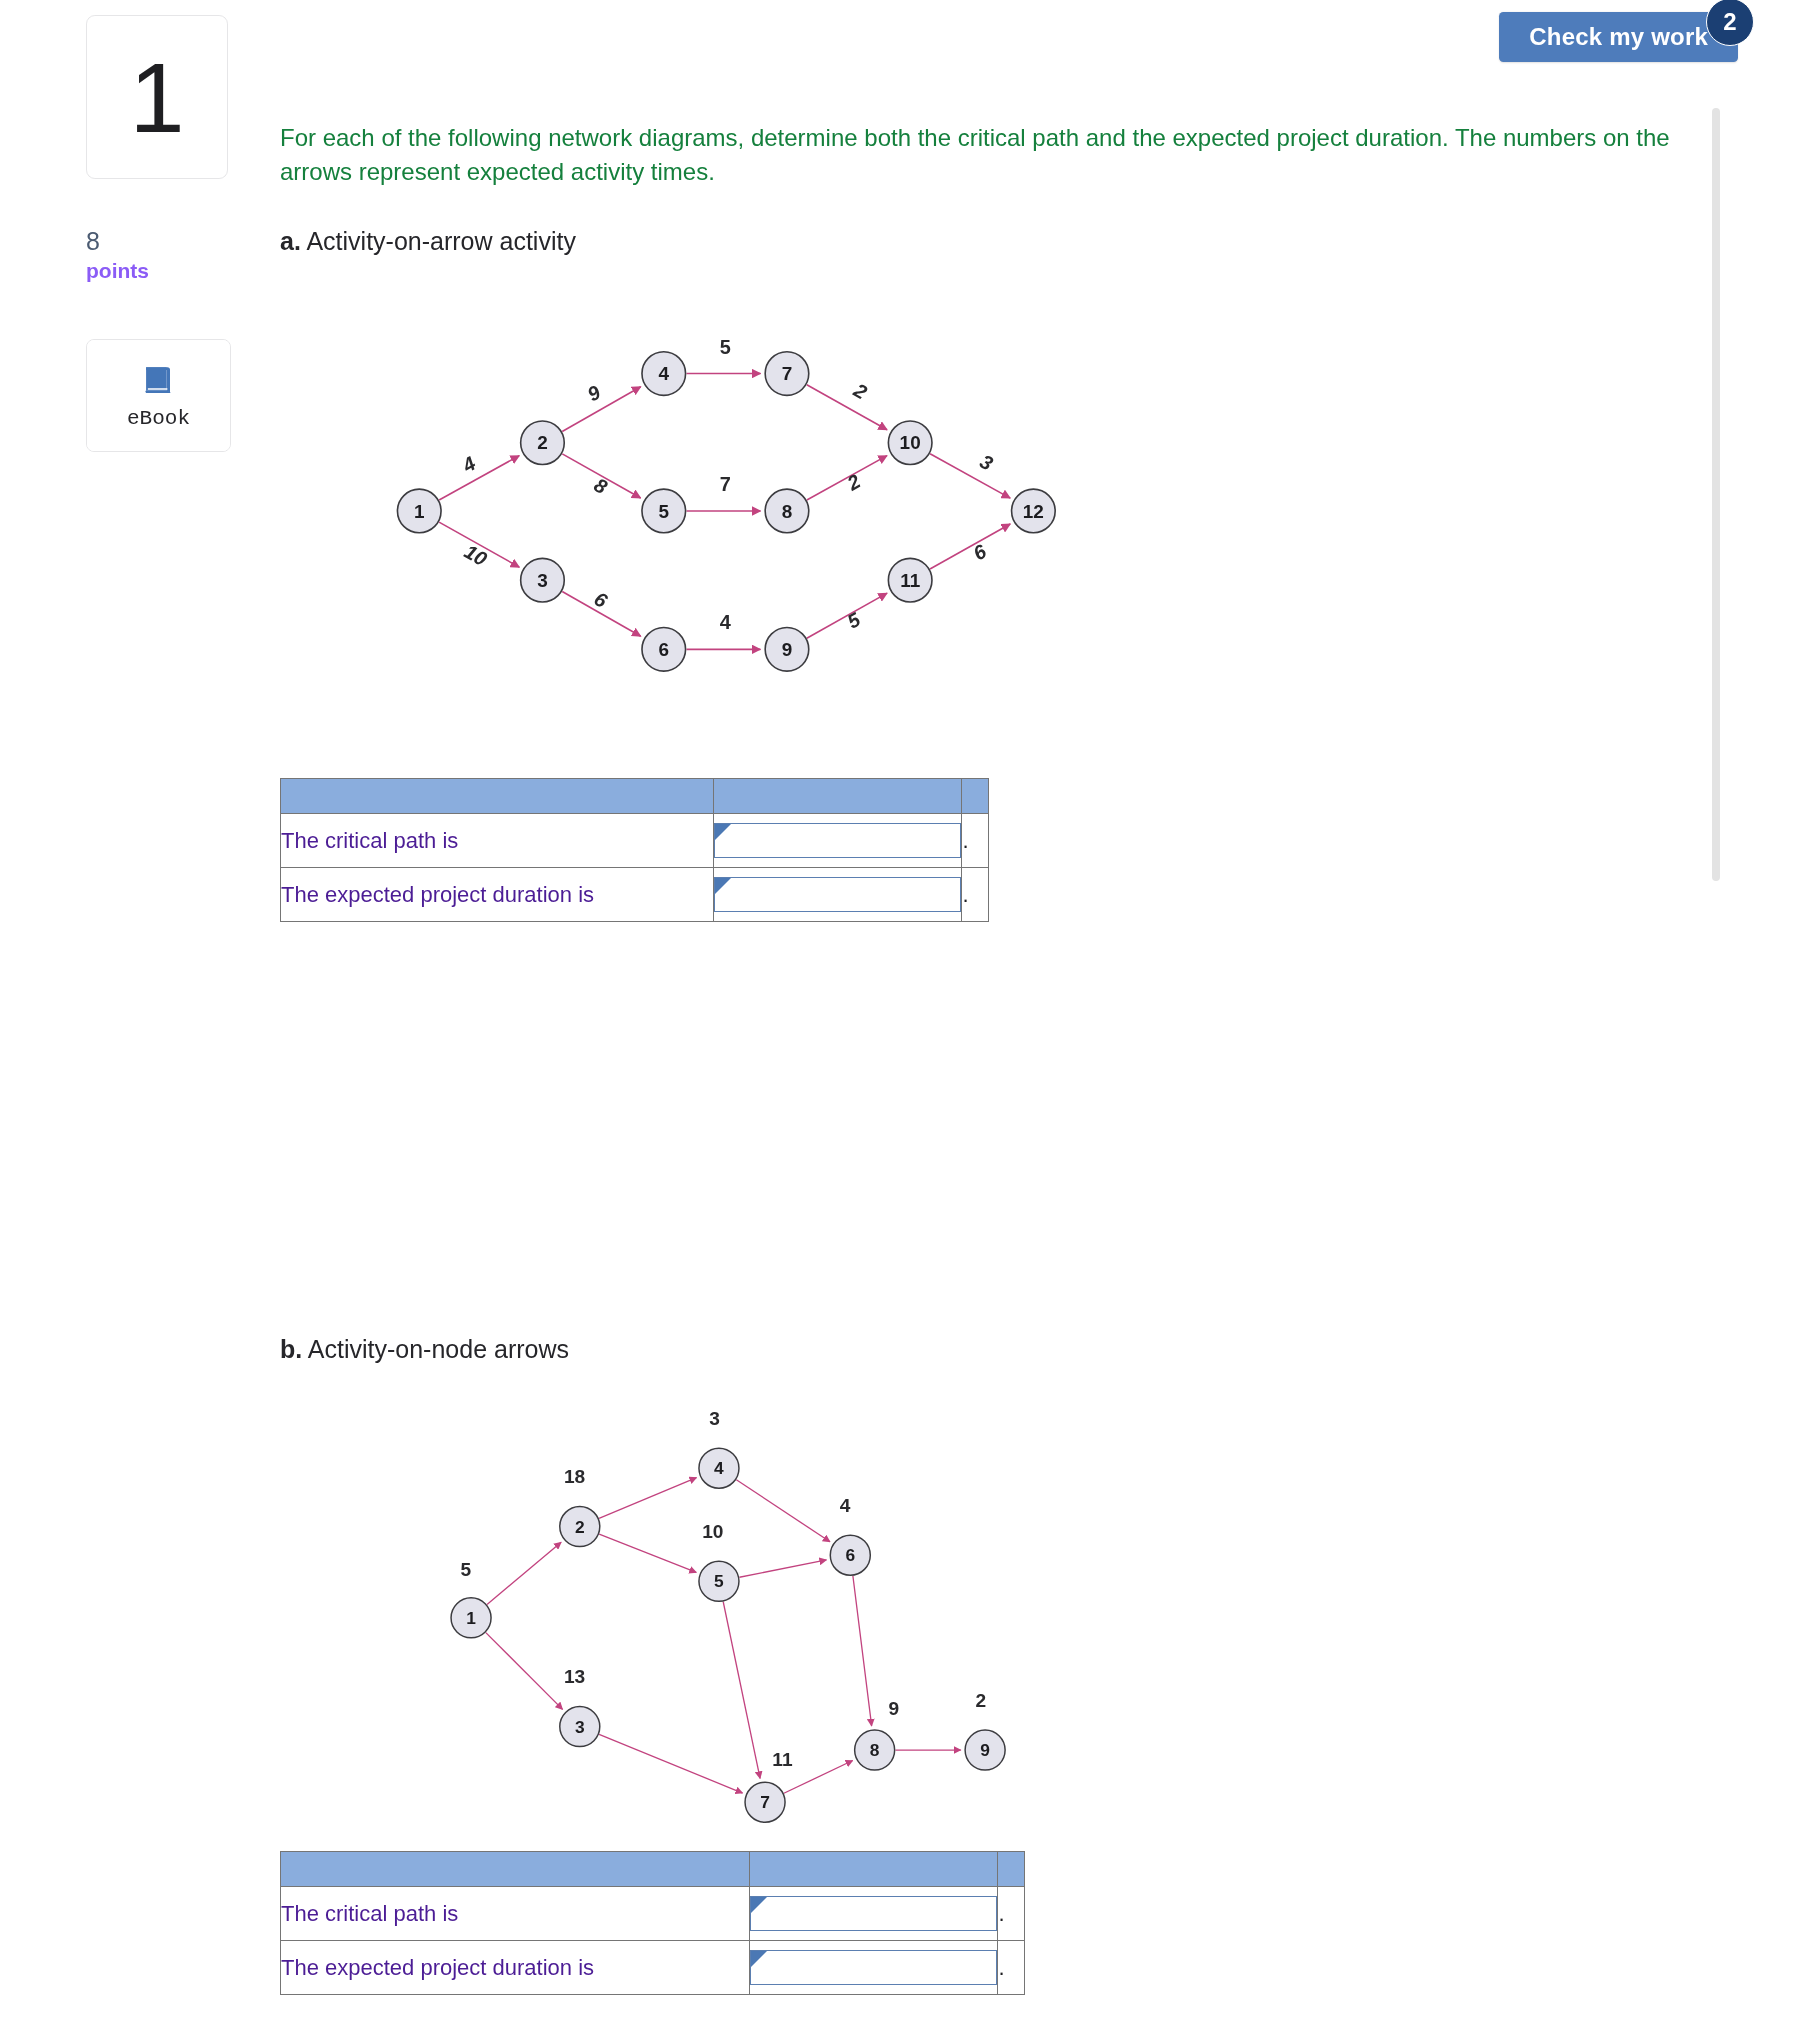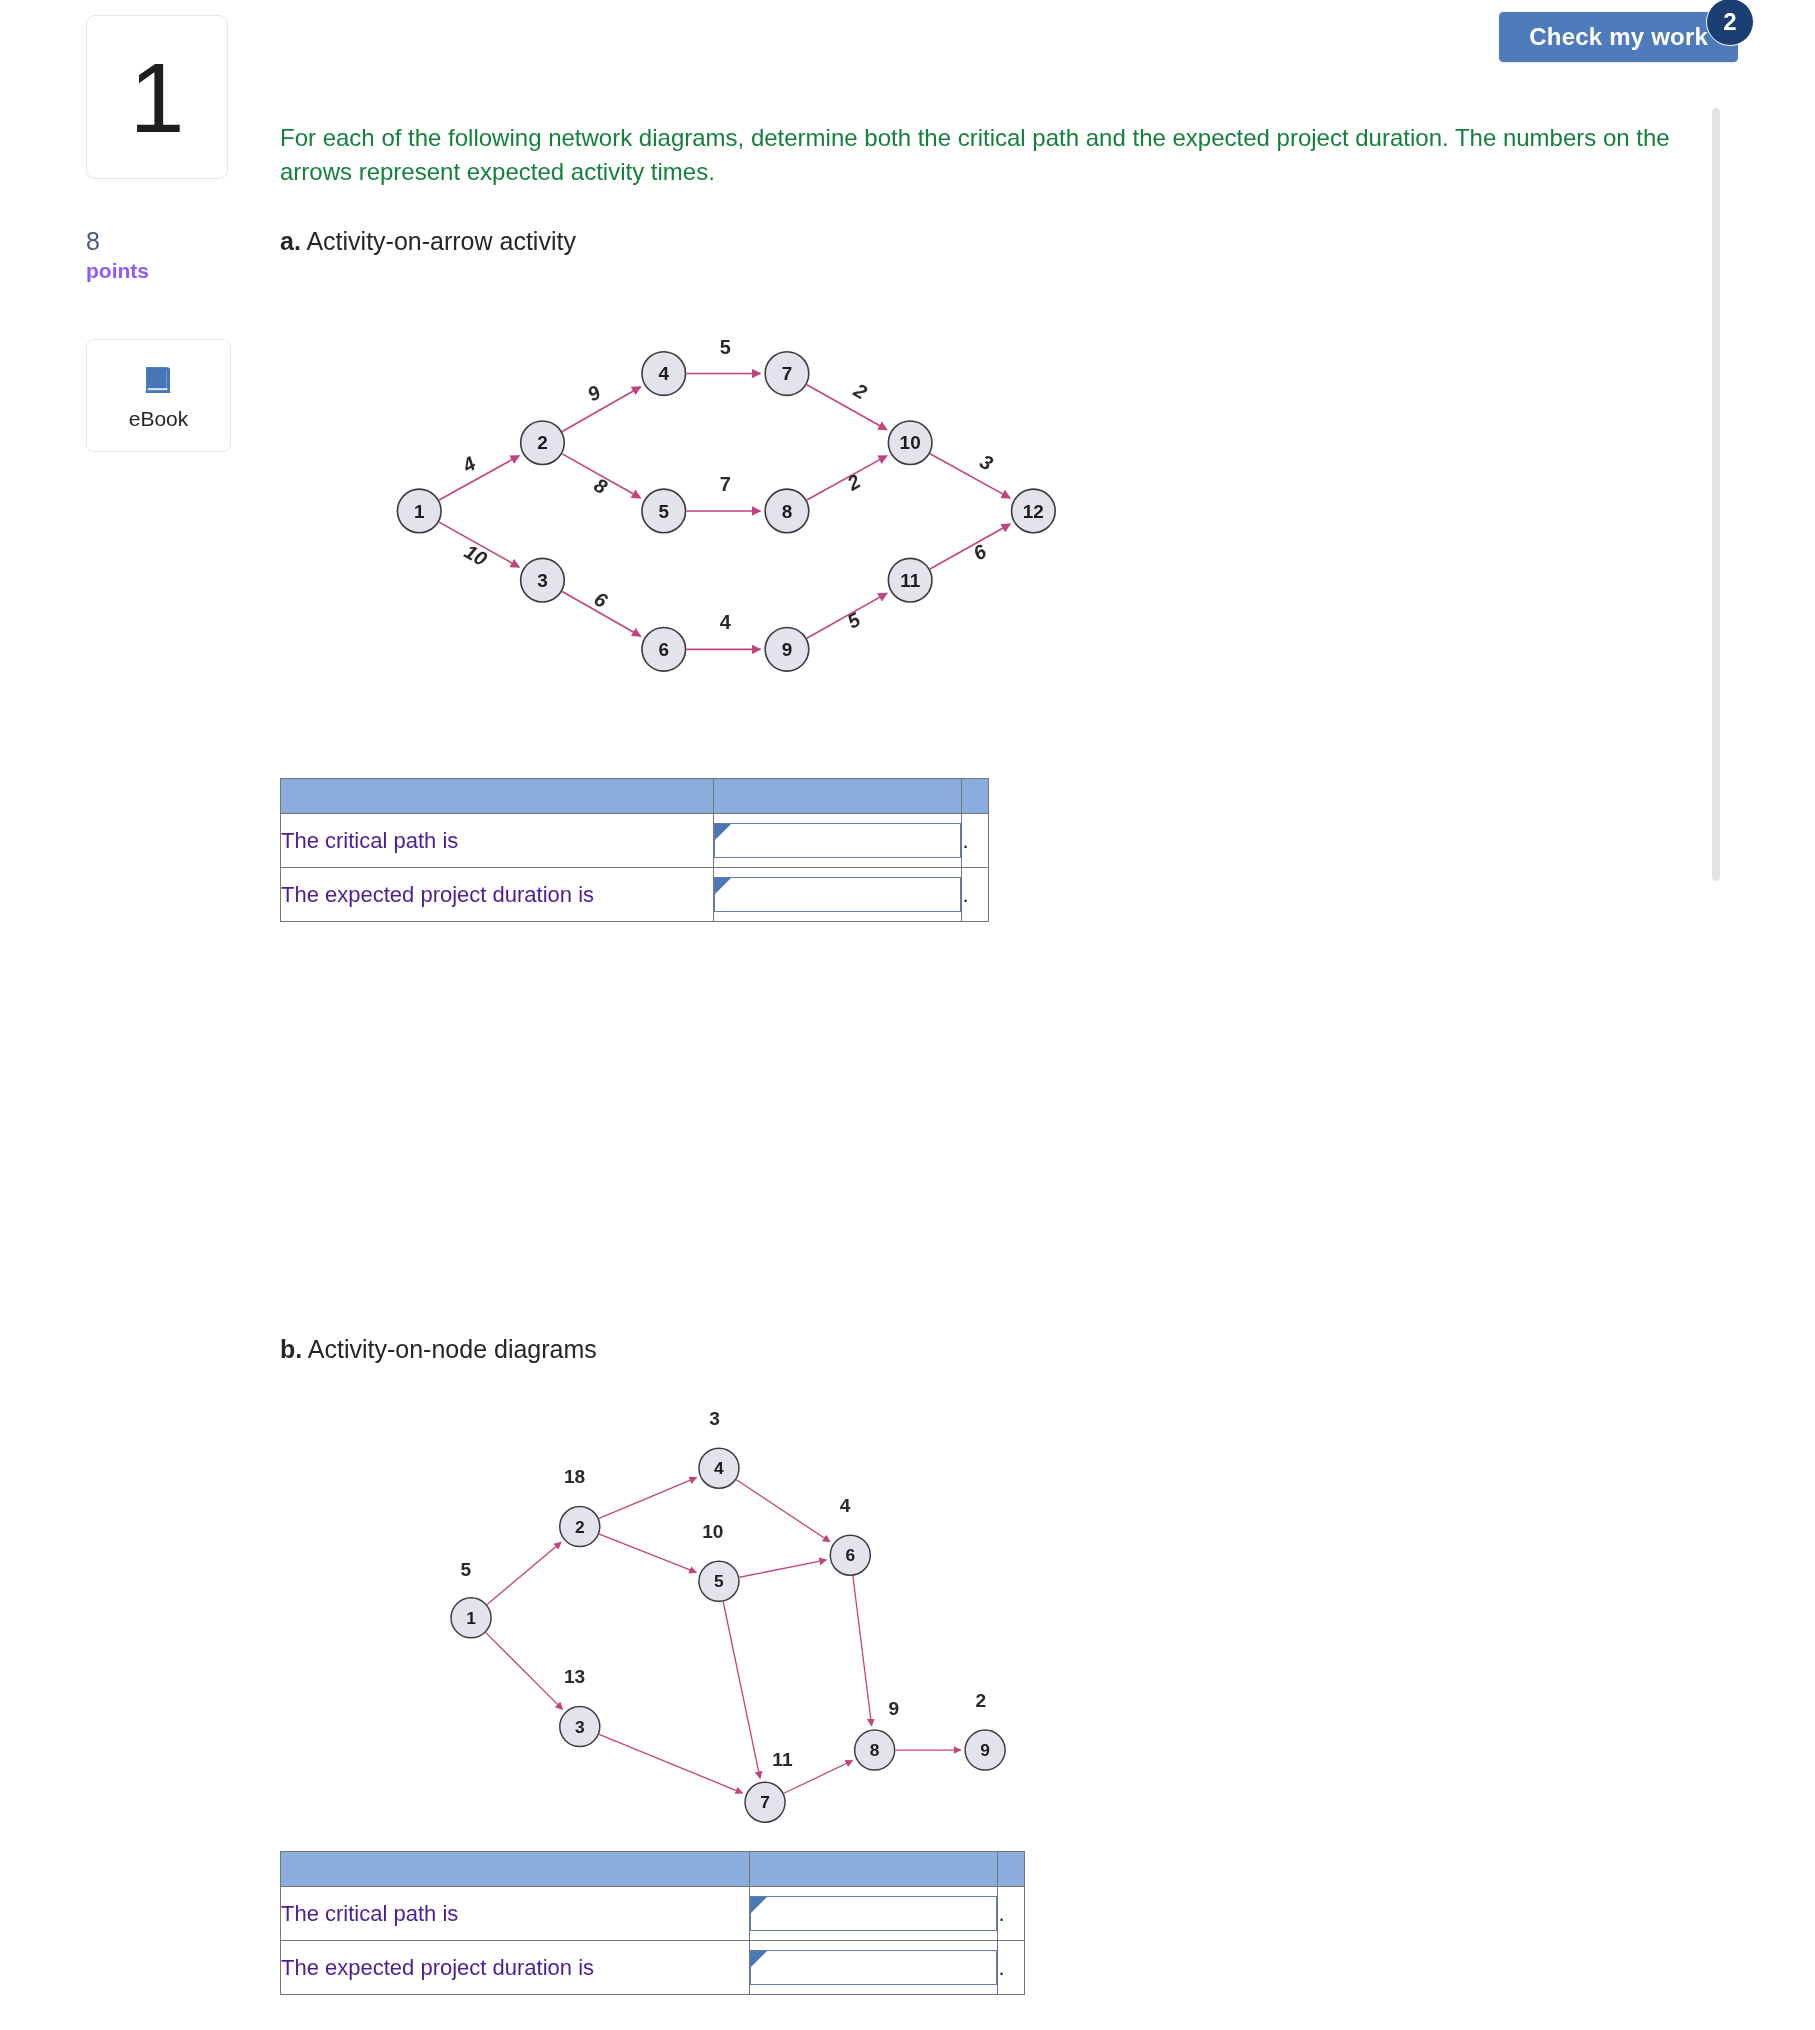--- a/index.html
+++ b/index.html
@@ -87,20 +87,21 @@
     background: #fff;
     overflow: hidden;
   }
   .tool-item {
     height: 111px;
     display: flex; flex-direction: column;
     align-items: center; justify-content: center;
     gap: 7px;
     cursor: pointer;
     background: #fff;
+    font-family: Liberation Mono, monospace;
   }
   .tool-item + .tool-item { border-top: 0.9px solid #e9e9eb; }
   .tool-label { font-size: 21px; color: #26262a; line-height: 1; }
   .tool-icon { width: 39px; height: 39px; display: block; }
 
   
   #content {
     position: absolute;
     left: 280px; top: 0;
     width: 1419px;
@@ -352,21 +353,21 @@
       <td class="lbl-cell">The expected project duration is</td>
       <td class="input-cell">
         <div class="ans-input"></div>
       </td>
       <td class="dot-cell">.</td>
     </tr>
   </tbody>
     </table>
 
   <div class="sub-head" id="head-b">
-    <b>b.</b><span> Activity-on-node diagrams</span>
+    <b>b.</b><span> Activity-on-node arrows</span>
   </div>
 
   <div class="diagram" id="diagram-b">
     <svg id="svg-b" width="904" height="461" viewBox="0 0 720 530">
       <defs>
         <marker id="arrB" viewBox="0 0 10 10" refX="9" refY="5" markerWidth="6" markerHeight="6" orient="auto-start-reverse">
           <path d="M 0 0 L 10 5 L 0 10 z" fill="#c2437f"></path>
         </marker>
       </defs>
       <g id="edges-b" stroke="#c2437f" stroke-width="1.5" fill="none">

